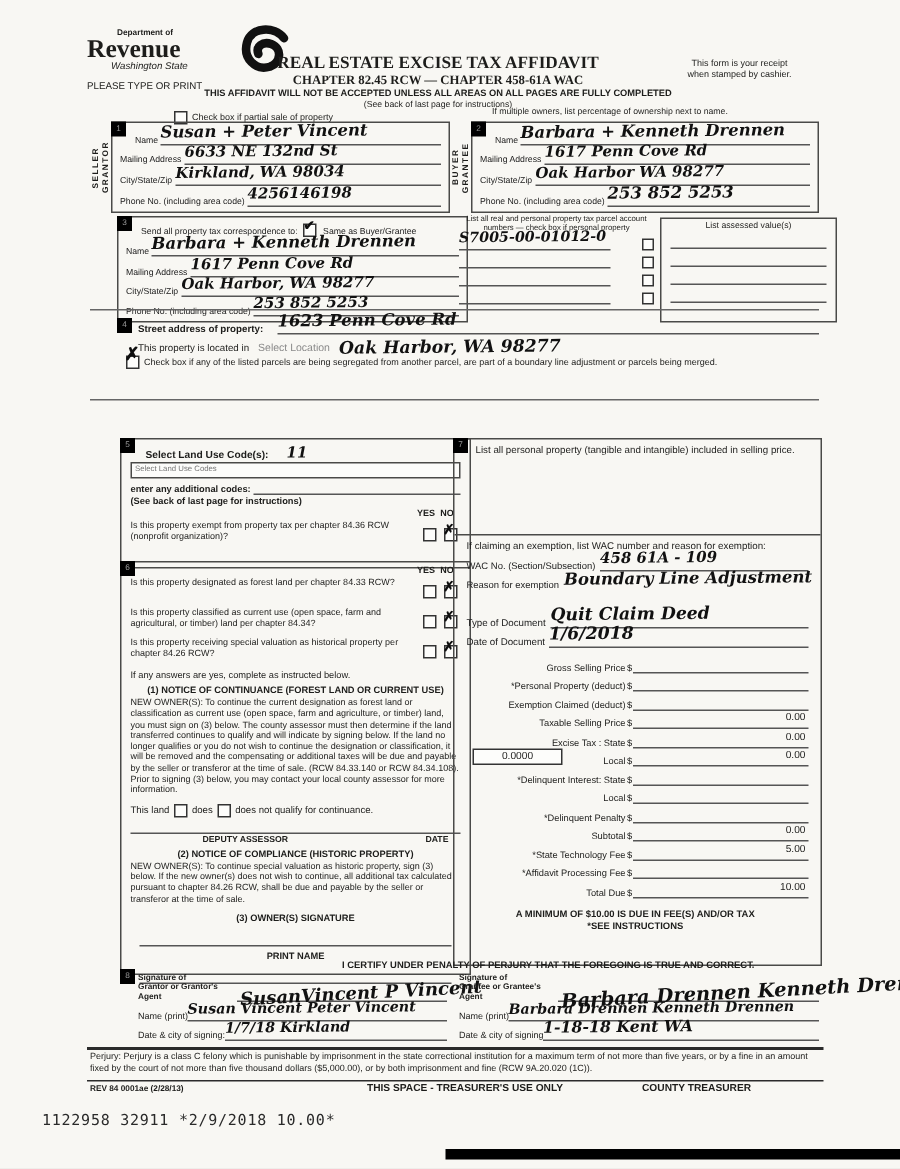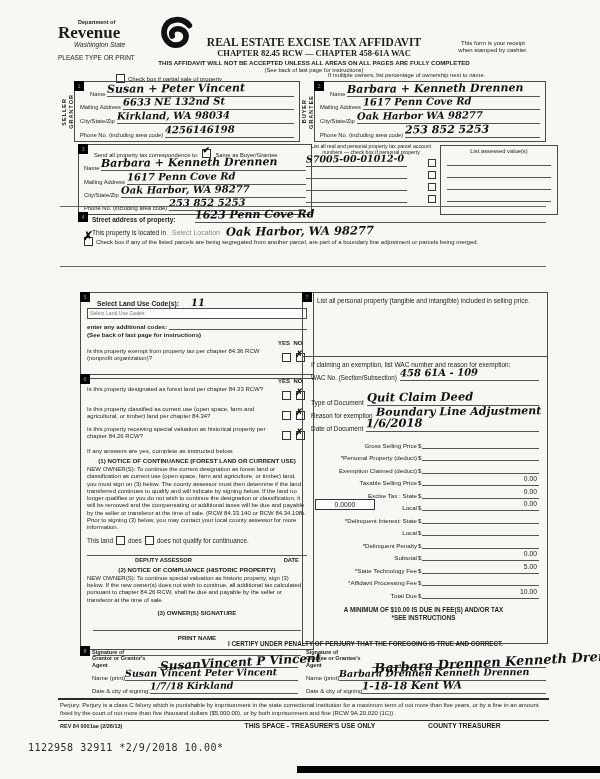--- a/index.html
+++ b/index.html
@@ -75,21 +75,21 @@
     <div class="logo-dept">Department of</div>
     <div class="logo-name">Revenue</div>
     <div class="logo-state">Washington State</div>
     <svg class="abs" style="left:100px;top:-3px;width:38px;height:38px;" viewBox="0 0 40 40">
       <path d="M33 10 C 26 1, 10 2, 7 13 C 4 24, 13 33, 23 30 C 31 27, 32 17, 24 14 C 18 12, 13 16, 15 21" fill="none" stroke="#111" stroke-width="6" stroke-linecap="round"></path>
     </svg>
   </div>
 
   <div class="abs" style="left:58px;top:54px;font-size:6.5px;">PLEASE TYPE OR PRINT</div>
 
-  <div class="abs" style="left:104px;top:36px;width:420px;text-align:center;">
+  <div class="abs" style="left:82px;top:36px;width:420px;text-align:center;">
     <div class="ftitle">REAL ESTATE EXCISE TAX AFFIDAVIT</div>
     <div class="fsub">CHAPTER 82.45 RCW — CHAPTER 458-61A WAC</div>
     <div class="fwarn">THIS AFFIDAVIT WILL NOT BE ACCEPTED UNLESS ALL AREAS ON ALL PAGES ARE FULLY COMPLETED</div>
     <div class="fseeback">(See back of last page for instructions)</div>
   </div>
 
   <div class="abs" style="left:440px;top:40px;width:106px;font-size:6px;line-height:7px;text-align:center;">
     <div>This form is your receipt</div>
     <div>when stamped by cashier.</div>
   </div>
@@ -204,21 +204,21 @@
     <div class="aline"></div>
     <div class="aline"></div>
     <div class="aline"></div>
     <div class="aline"></div>
   </div>
 
   <div class="abs" style="left:60px;top:206px;width:486px;height:56px;border-top:1px solid #666;border-bottom:1px solid #666;padding-top:3px;">
     <div class="secnum" style="left:18px;top:5px;">4</div>
     <div class="row" style="margin-left:32px;height:13px;align-items:flex-end;">
       <span class="lbl" style="font-weight:700;">Street address of property:</span>
-      <span style="flex:1;border-bottom:1px solid #555;margin-left:20px;"><span class="hw" style="font-size:11px;">1623 Penn Cove Rd</span></span>
+      <span style="flex:1;border-bottom:1px solid #555;margin-left:10px;"><span class="hw" style="font-size:11px;">1623 Penn Cove Rd</span></span>
     </div>
     <div class="row" style="margin-left:32px;height:13px;align-items:flex-end;">
       <span class="lbl">This property is located in</span>
       <span class="selgray">Select Location</span>
       <span class="hw" style="font-size:11.5px;">Oak Harbor, WA 98277</span>
     </div>
     <div class="row" style="margin-left:24px;height:11px;">
       <span class="cb">
           <span class="mk big">✗</span>
         </span>
@@ -295,27 +295,27 @@
   <div class="abs box" style="left:302px;top:292px;width:244px;height:350px;">
     <div class="secnum">7</div>
     <div style="padding:4px 8px 0 14px;font-size:6.5px;line-height:8px;height:64px;border-bottom:1px solid #4a4a48;box-sizing:border-box;">List all personal property (tangible and intangible) included in selling price.</div>
 
     <div style="padding:4px 8px 0;">
       <div style="font-size:6.5px;">If claiming an exemption, list WAC number and reason for exemption:</div>
       <div class="exrow">
         <span class="flbl" style="font-size:6.3px;">WAC No. (Section/Subsection)</span>
         <span class="fval"><span class="hw" style="font-size:10px;">458 61A - 109</span></span>
       </div>
+      <div class="exrow">
+        <span class="flbl" style="font-size:6.3px;">Reason for exemption</span>
+        <span style="flex:1;"><span class="hw" style="font-size:11px;">Boundary Line Adjustment</span></span>
+      </div>
       <div class="exrow" style="margin-top:12px;">
         <span class="flbl" style="font-size:6.5px;">Type of Document</span>
         <span class="fval"><span class="hw" style="font-size:11.5px;">Quit Claim Deed</span></span>
-      </div>
-      <div class="exrow">
-        <span class="flbl" style="font-size:6.3px;">Reason for exemption</span>
-        <span style="flex:1;"><span class="hw" style="font-size:11px;">Boundary Line Adjustment</span></span>
       </div>
       <div class="exrow">
         <span class="flbl" style="font-size:6.5px;">Date of Document</span>
         <span class="fval"><span class="hw" style="font-size:11.5px;">1/6/2018</span></span>
       </div>
     </div>
 
     <div style="padding:4px 5px 0 2px;">
       <div class="fee-row">
           <span class="fee-lbl">Gross Selling Price</span>

